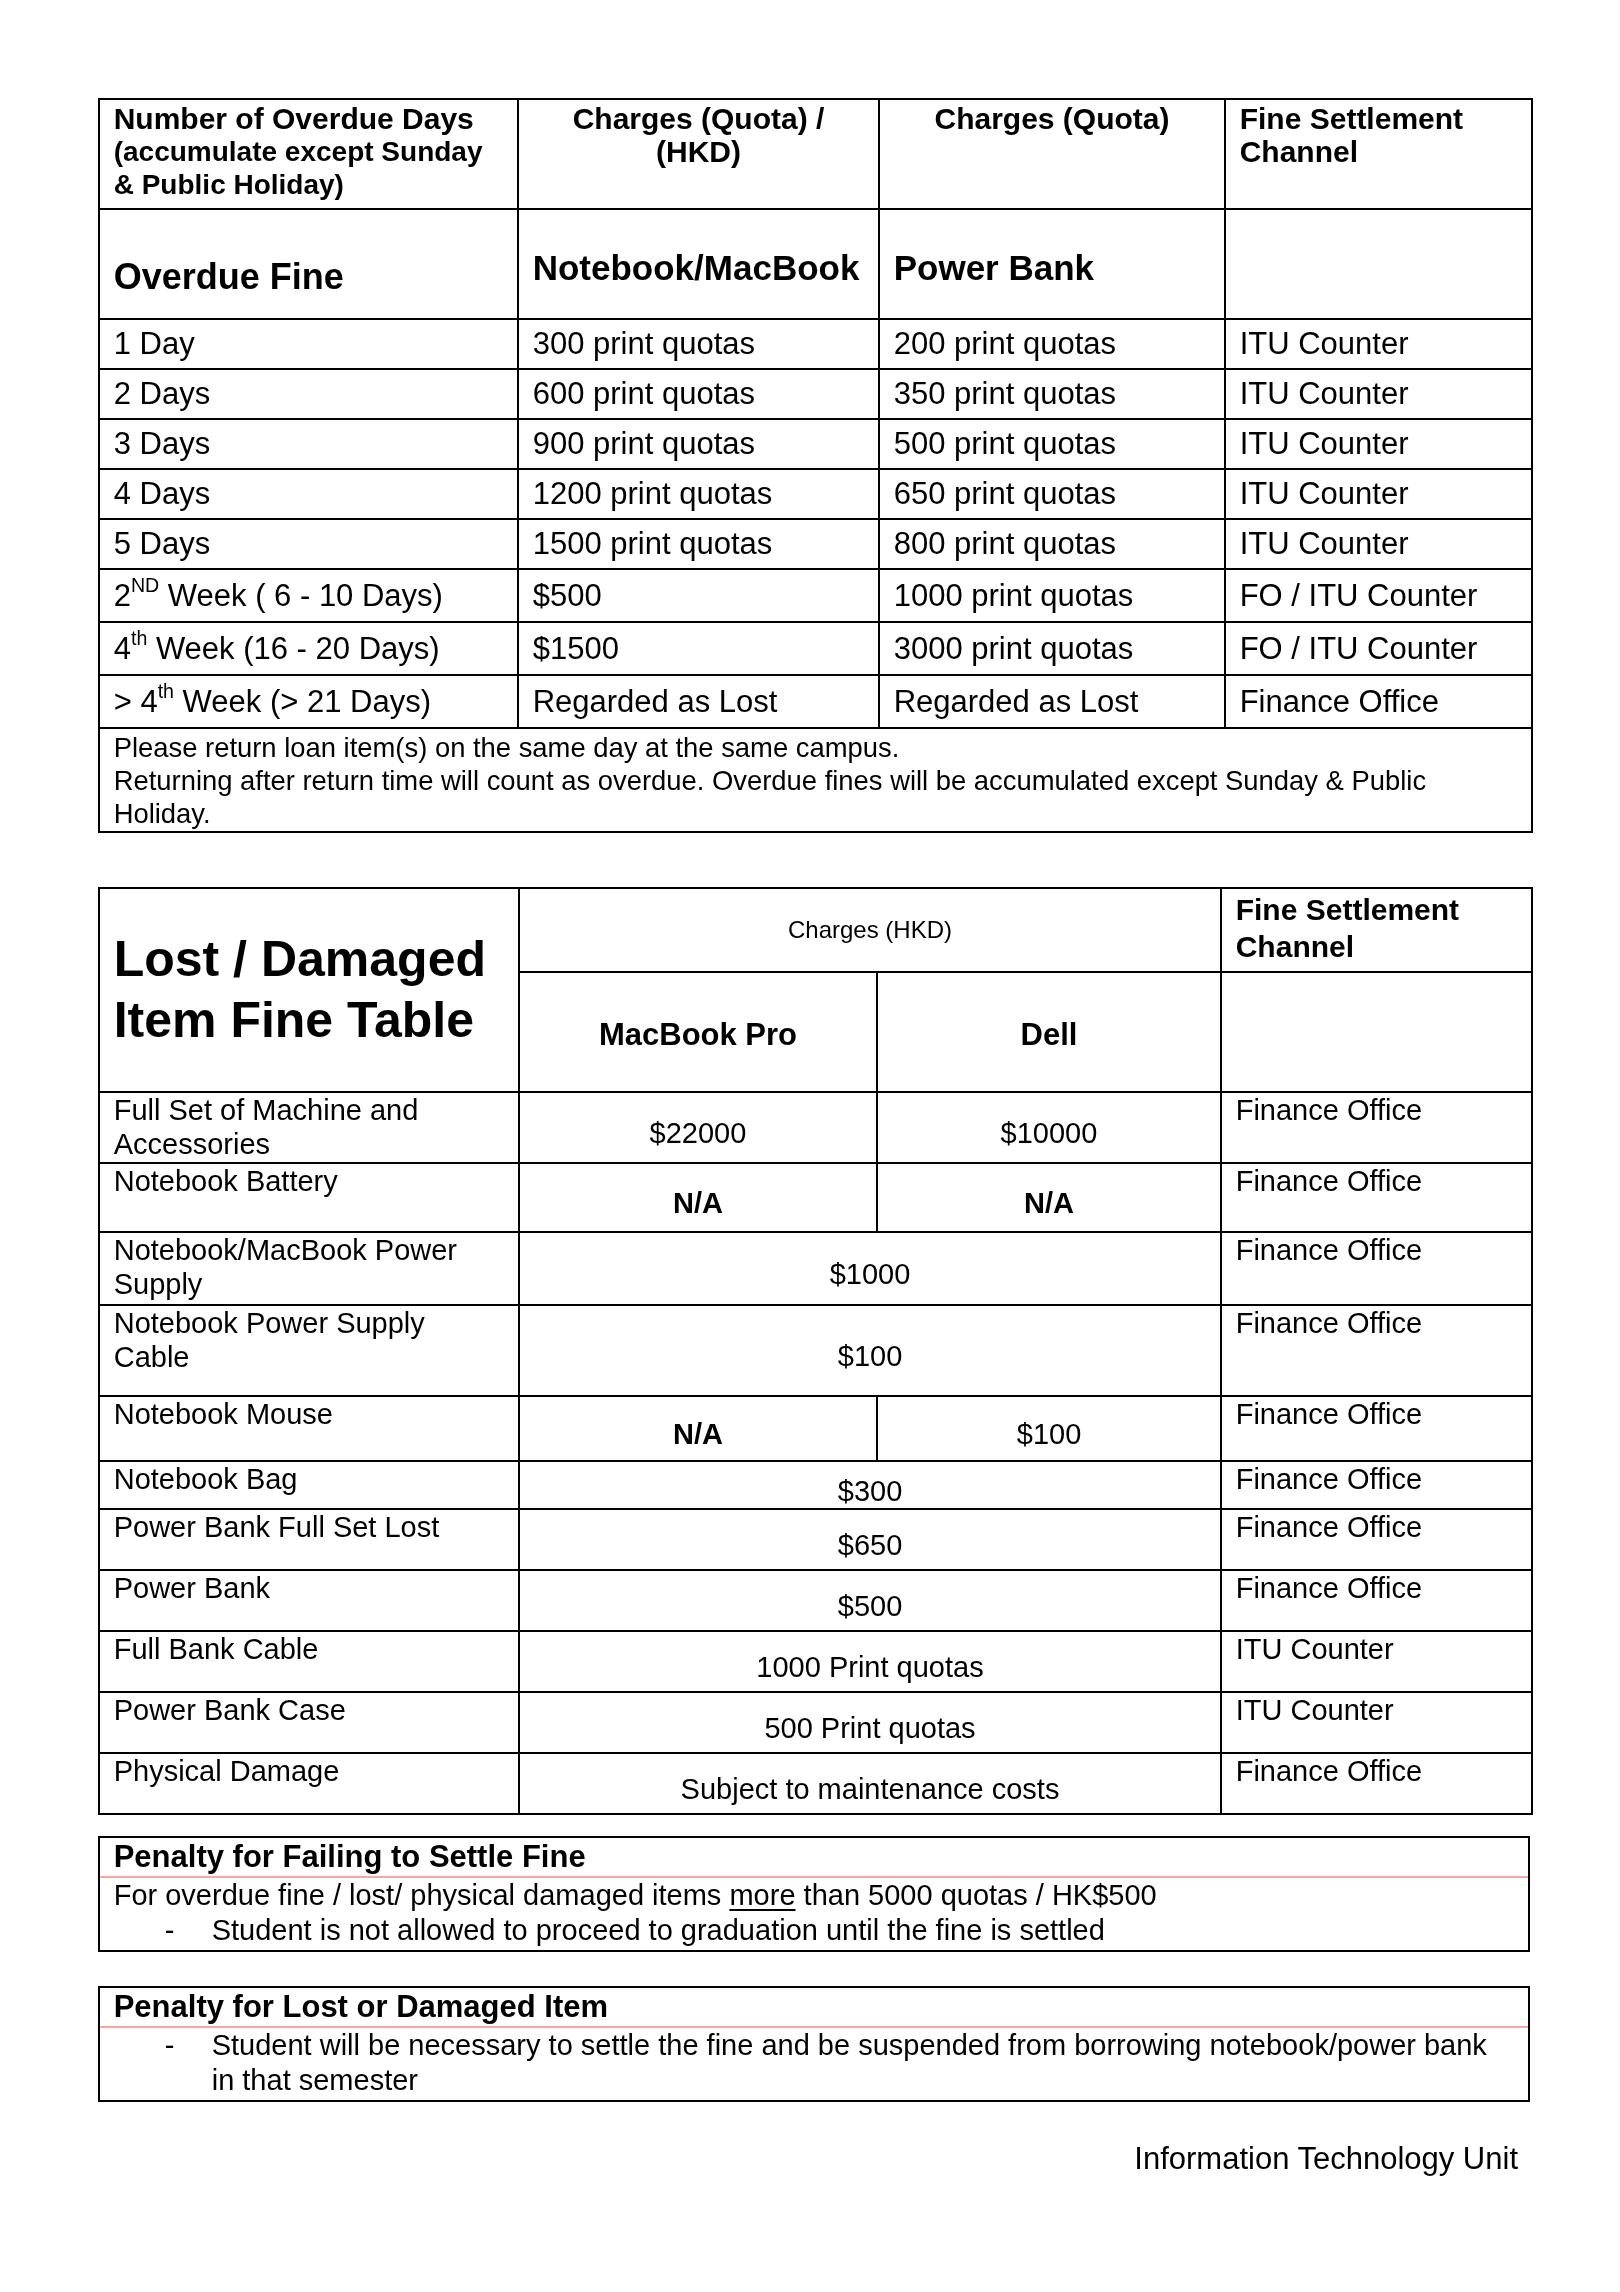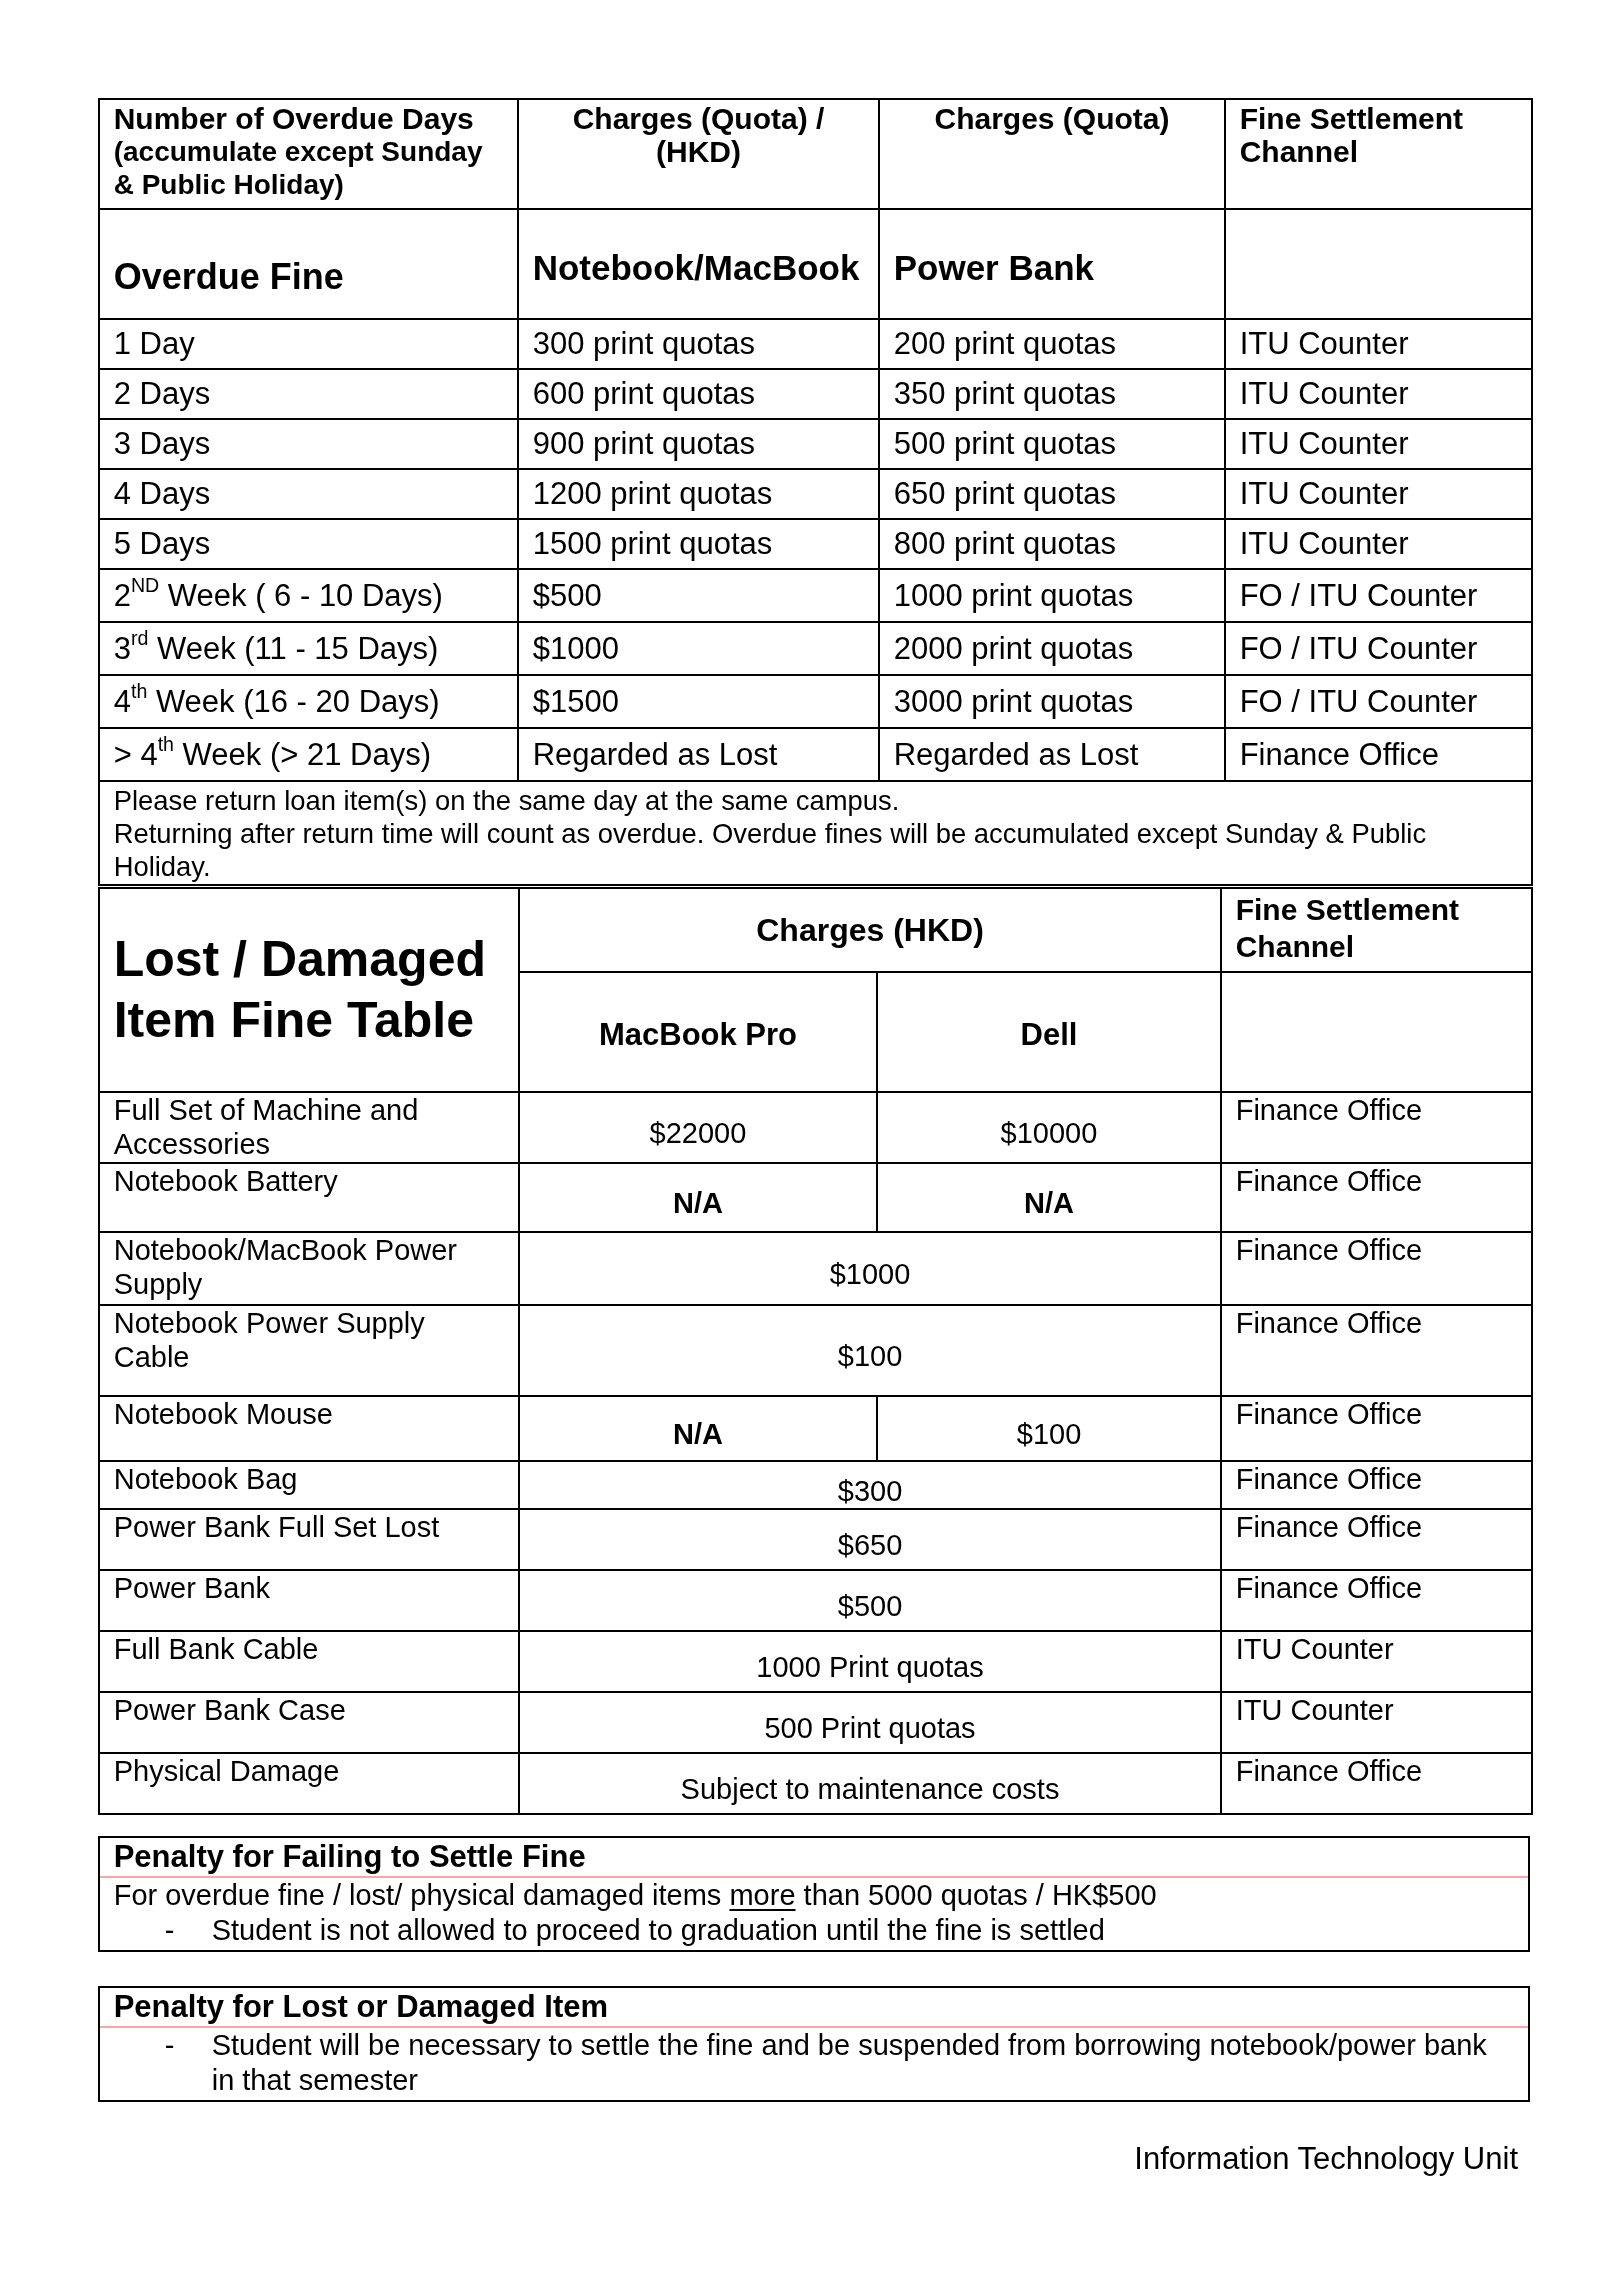--- a/index.html
+++ b/index.html
@@ -18,21 +18,21 @@
   #overdue td.h2 .sub { font-size: 28px; line-height: 33px; }
   #overdue td.h2.center { text-align: center; }
   #overdue tr.row td { height: 48px; vertical-align: middle; font-size: 31px; line-height: 33px; }
   #overdue tr.row.tall td { height: 51px; }
   #overdue td.note { font-size: 27.4px; line-height: 33px; padding: 2px 13.7px 0 13.7px; height: 100px; }
   sup { font-size: 19.6px; line-height: 0; vertical-align: super; position: relative; top: -2px; }
 
   
   #lost { top: 887px; }
   #lost td.big { font-size: 50px; line-height: 61px; font-weight: bold; vertical-align: middle; padding-left: 13.7px; }
-  #lost td.charges-h { font-weight: bold; text-align: center; vertical-align: middle; height: 82px; font-size: 32px; margin-top: 48px; }
+  #lost td.charges-h { font-weight: normal; text-align: center; vertical-align: middle; height: 82px; font-size: 24px; margin-top: 48px; }
   #lost td.channel-h { font-weight: bold; font-size: 30px; line-height: 37px; padding-top: 2px; }
   #lost td.brand-h { font-weight: bold; text-align: center; vertical-align: middle; height: 112px; font-size: 31px; padding-top: 5.9px; }
   #lost tr.item td { font-size: 29px; line-height: 34px; }
   #lost tr.item td.label { padding-top: 0; }
   #lost tr.item td.val { text-align: center; vertical-align: middle; padding-top: 11.8px; }
   #lost tr.item td.val.bold { font-weight: bold; }
   #lost tr.item td.chan { padding-top: 0; }
 
   
   .penalty { position: absolute; left: 98px; width: 1428px; border: 2px solid #000; }
@@ -105,26 +105,20 @@
         <td>800 print quotas</td>
         <td>ITU Counter</td>
       </tr>
       <tr class="row tall">
         <td style="white-space:pre"><span></span><span>2</span><sup>ND</sup><span> Week ( 6 - 10 Days)</span></td>
         <td>$500</td>
         <td>1000 print quotas</td>
         <td>FO / ITU Counter</td>
       </tr>
       <tr class="row tall">
-        <td style="white-space:pre"><span></span><span>3</span><sup>rd</sup><span> Week (11 - 15 Days)</span></td>
-        <td>$1000</td>
-        <td>2000 print quotas</td>
-        <td>FO / ITU Counter</td>
-      </tr>
-      <tr class="row tall">
         <td style="white-space:pre"><span></span><span>4</span><sup>th</sup><span> Week (16 - 20 Days)</span></td>
         <td>$1500</td>
         <td>3000 print quotas</td>
         <td>FO / ITU Counter</td>
       </tr>
       <tr class="row tall">
         <td style="white-space:pre"><span>&gt; </span><span>4</span><sup>th</sup><span> Week (&gt; 21 Days)</span></td>
         <td>Regarded as Lost</td>
         <td>Regarded as Lost</td>
         <td>Finance Office</td>

